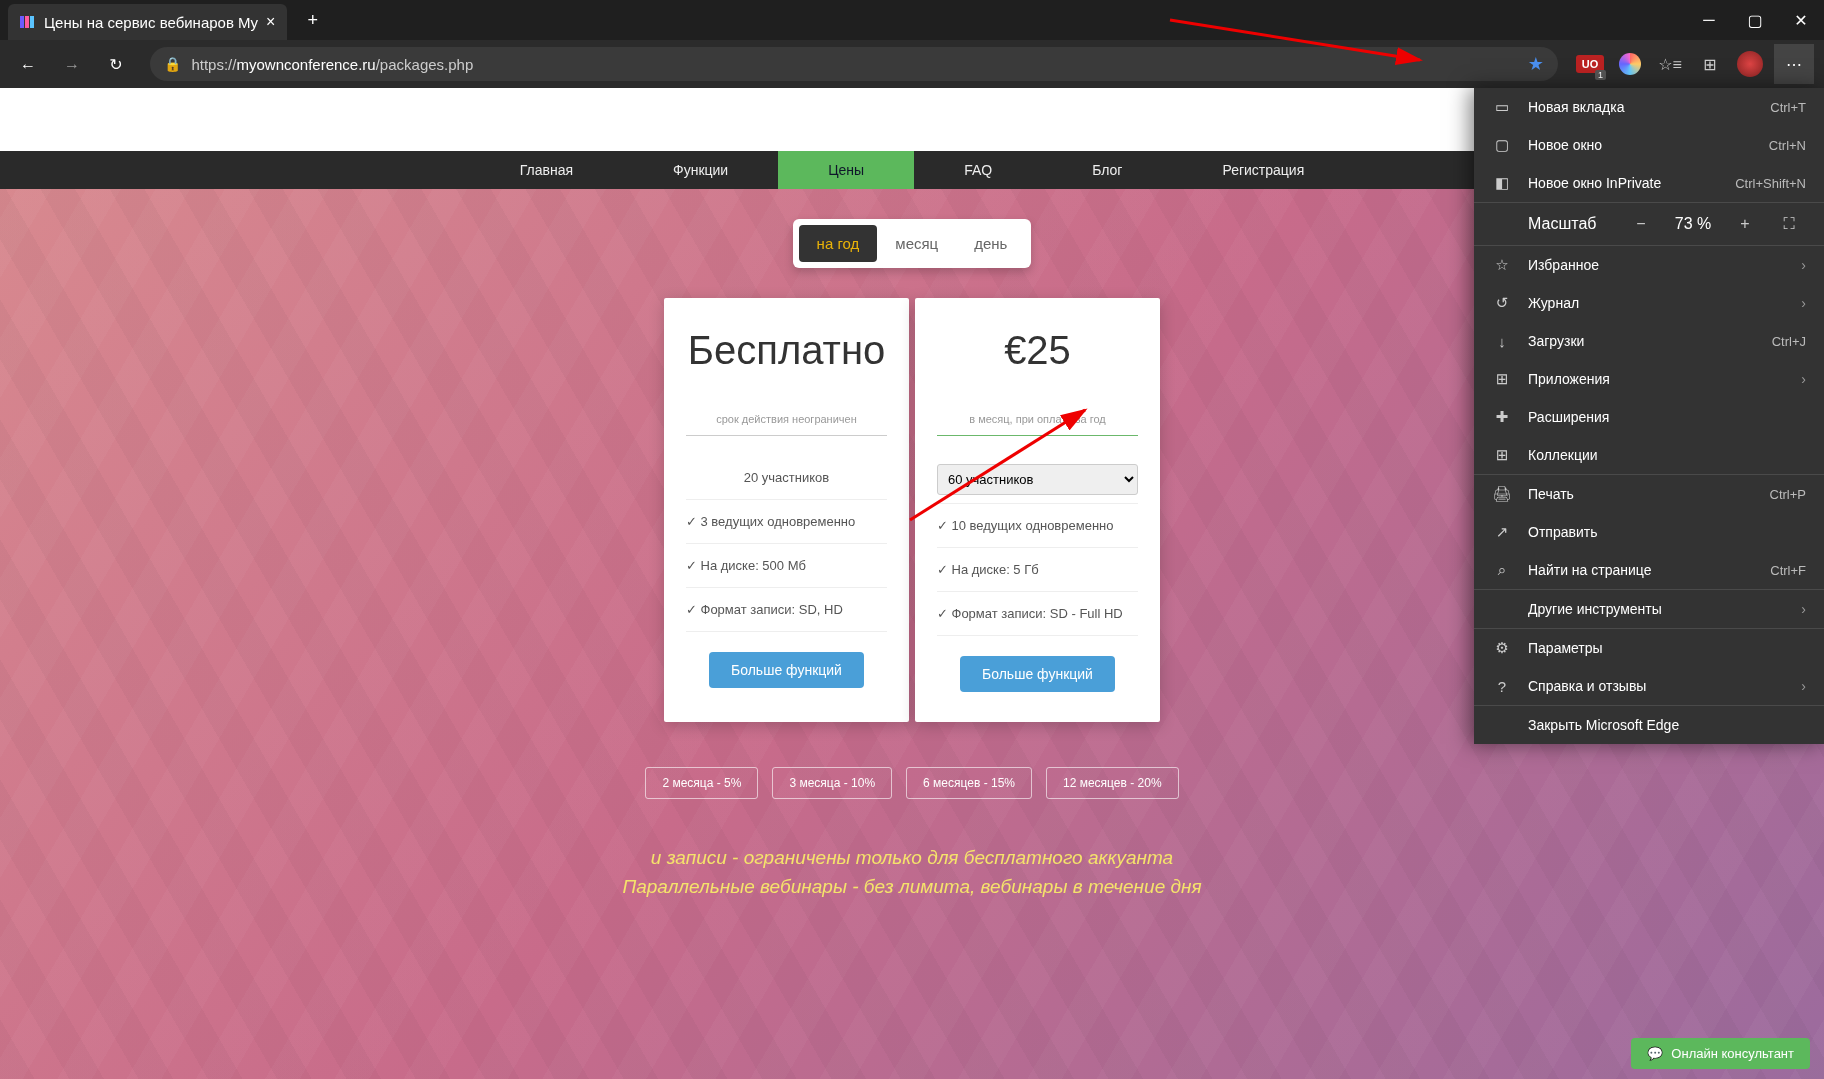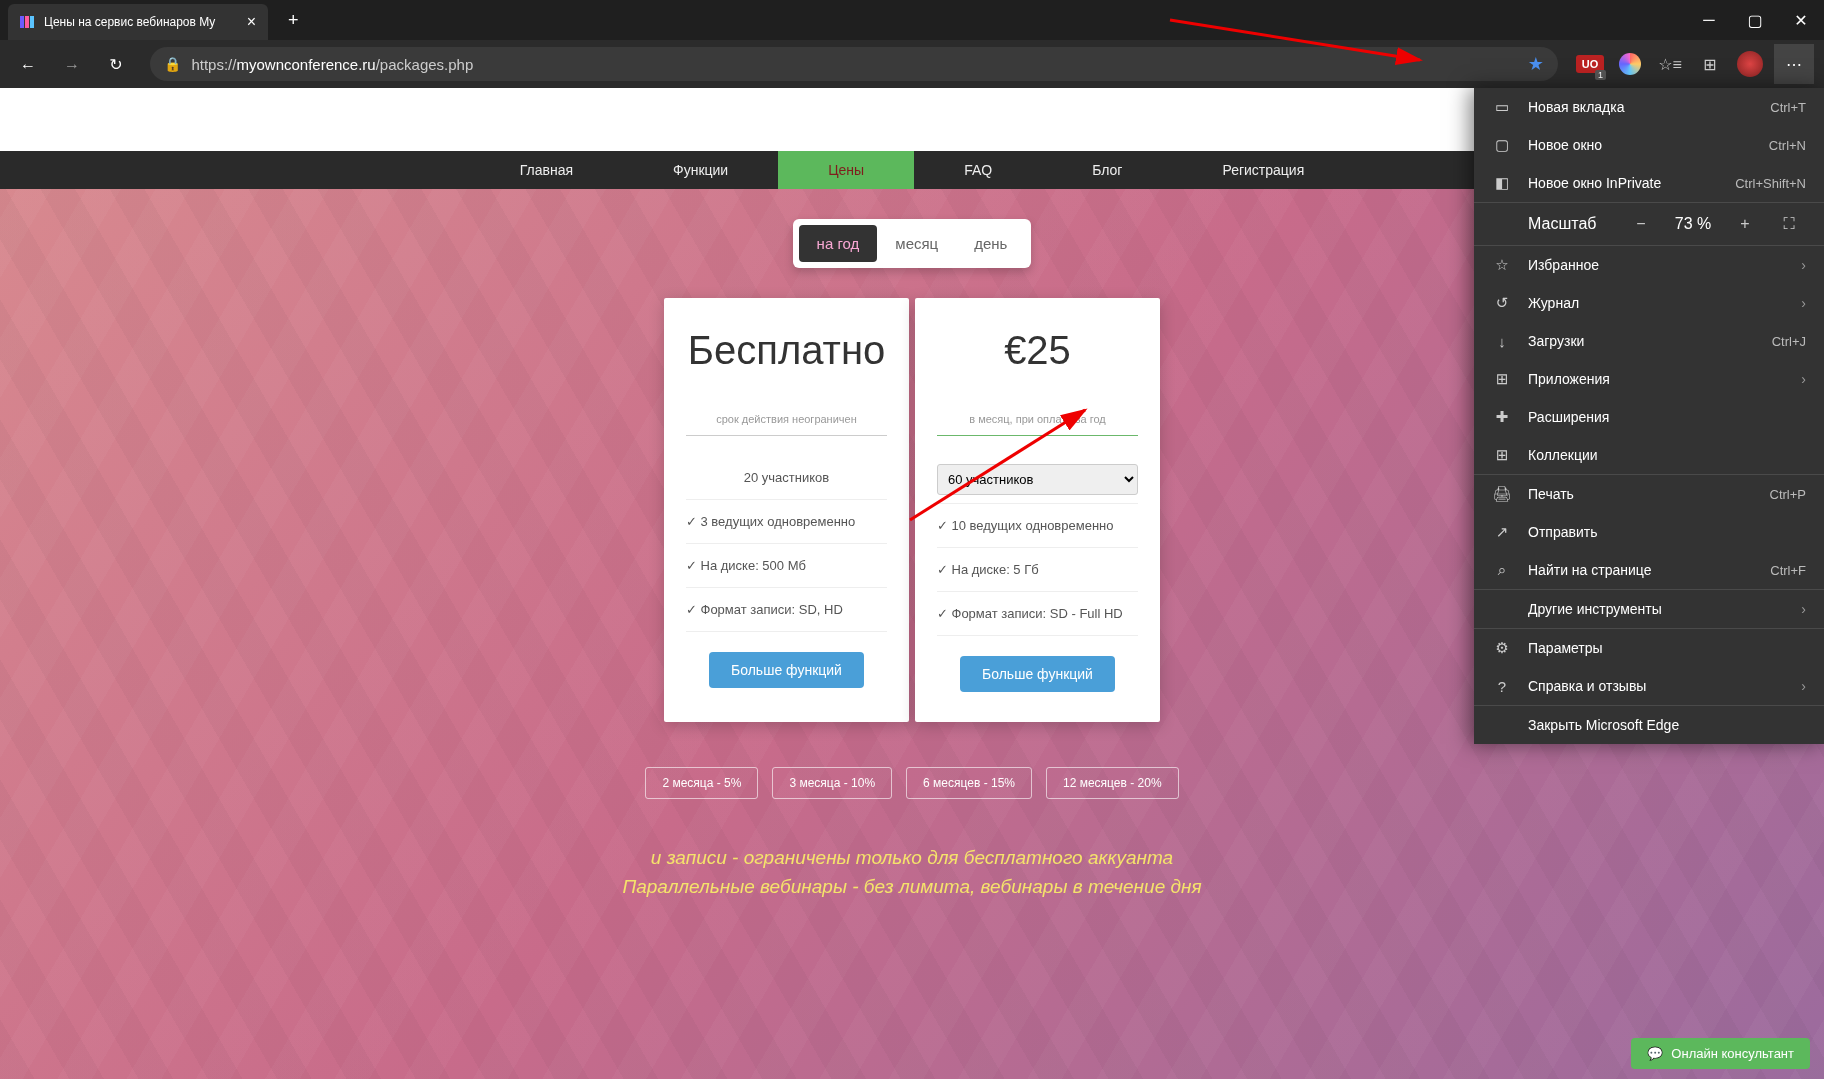--- a/index.html
+++ b/index.html
@@ -2,21 +2,21 @@
 <html><head>
 <meta charset="utf-8">
 <style>
 * { margin: 0; padding: 0; box-sizing: border-box; font-family: 'Segoe UI', Arial, sans-serif; }
 body { width: 1824px; height: 1079px; background: #1a1a1a; overflow: hidden; position: relative; }
 
 
 .title-bar { height: 40px; background: #1f1f1f; display: flex; align-items: center; }
 .tab { display: flex; align-items: center; background: #333; height: 36px; margin-top: 4px; margin-left: 8px; padding: 0 12px; border-radius: 6px 6px 0 0; gap: 8px; min-width: 260px; }
 .tab-icon { width: 16px; height: 16px; display: flex; gap: 1px; align-items: center; }
-.tab-title { color: #fff; font-size: 12px; flex: 1; white-space: nowrap; overflow: hidden; text-overflow: ellipsis; }
+.tab-title { color: #fff; font-size: 15px; flex: 1; white-space: nowrap; overflow: hidden; text-overflow: ellipsis; }
 .tab-close { color: #fff; font-size: 16px; cursor: pointer; }
 .new-tab { color: #fff; font-size: 18px; margin-left: 12px; cursor: pointer; padding: 4px 8px; }
 .window-controls { margin-left: auto; display: flex; }
 .win-ctrl { width: 46px; height: 40px; display: flex; align-items: center; justify-content: center; color: #fff; cursor: pointer; }
 
 .toolbar { height: 48px; background: #2b2b2b; display: flex; align-items: center; padding: 0 10px; gap: 8px; }
 .nav-btn { width: 36px; height: 36px; display: flex; align-items: center; justify-content: center; color: #999; cursor: pointer; }
 .address-bar { flex: 1; height: 34px; background: #3a3a3a; border-radius: 17px; display: flex; align-items: center; padding: 0 14px; gap: 10px; margin: 0 8px; }
 .lock-icon { color: #aaa; font-size: 14px; }
 .url { color: #ccc; font-size: 15px; text-align: center; }
@@ -31,25 +31,25 @@
 .header-strip { height: 63px; background: #fff; display: flex; align-items: center; justify-content: flex-end; position: relative; z-index: 1; }
 .logo { display: flex; align-items: center; gap: 10px; }
 .diamonds { display: flex; gap: -4px; }
 .diamond { width: 28px; height: 28px; transform: rotate(45deg); margin: 0 -4px; }
 .logo-text { font-size: 24px; line-height: 1; }
 .logo-text .small { font-size: 13px; color: #999; }
 .logo-text .big { color: #7a7a9c; letter-spacing: 1px; }
 
 .nav-bar { height: 38px; background: #2a2a2a; display: flex; justify-content: center; position: relative; z-index: 1; }
 .nav-item { padding: 0 50px; display: flex; align-items: center; color: #eee; font-size: 14px; cursor: pointer; }
-.nav-item.active { background: #5cb85c; color: #7f1d1d; }
+.nav-item.active { background: #5cb85c; color: #0f172a; }
 
 .period-selector { margin: 30px auto; background: #fff; border-radius: 6px; padding: 6px; display: flex; width: fit-content; box-shadow: 0 4px 10px rgba(0,0,0,0.2); position: relative; z-index: 1; }
 .period-opt { padding: 10px 18px; font-size: 15px; color: #666; cursor: pointer; border-radius: 4px; }
-.period-opt.active { background: #333; color: #f9a8d4; }
+.period-opt.active { background: #333; color: #eab308; }
 
 .pricing-cards { display: flex; gap: 6px; justify-content: center; margin-top: 10px; position: relative; z-index: 1; }
 .card { background: #fff; width: 245px; padding: 30px 22px; border-radius: 2px; box-shadow: 0 4px 16px rgba(0,0,0,0.2); }
 .card-price { font-size: 40px; text-align: center; color: #333; font-weight: 300; margin-bottom: 40px; }
 .card-sub { text-align: center; font-size: 11px; color: #999; border-bottom: 1px solid #6bb86b; padding-bottom: 10px; margin-bottom: 20px; }
 .card-sub.gray { border-bottom-color: #ccc; }
 .card-row { font-size: 13px; color: #555; padding: 14px 0; border-bottom: 1px solid #eee; text-align: left; }
 .card-row.center { text-align: center; }
 .card-select { width: 100%; padding: 6px; border: 1px solid #ccc; font-size: 13px; border-radius: 3px; }
 .more-btn { display: block; margin: 20px auto 0; background: #4a9fd8; color: #fff; border: none; padding: 10px 22px; border-radius: 4px; font-size: 14px; cursor: pointer; }

